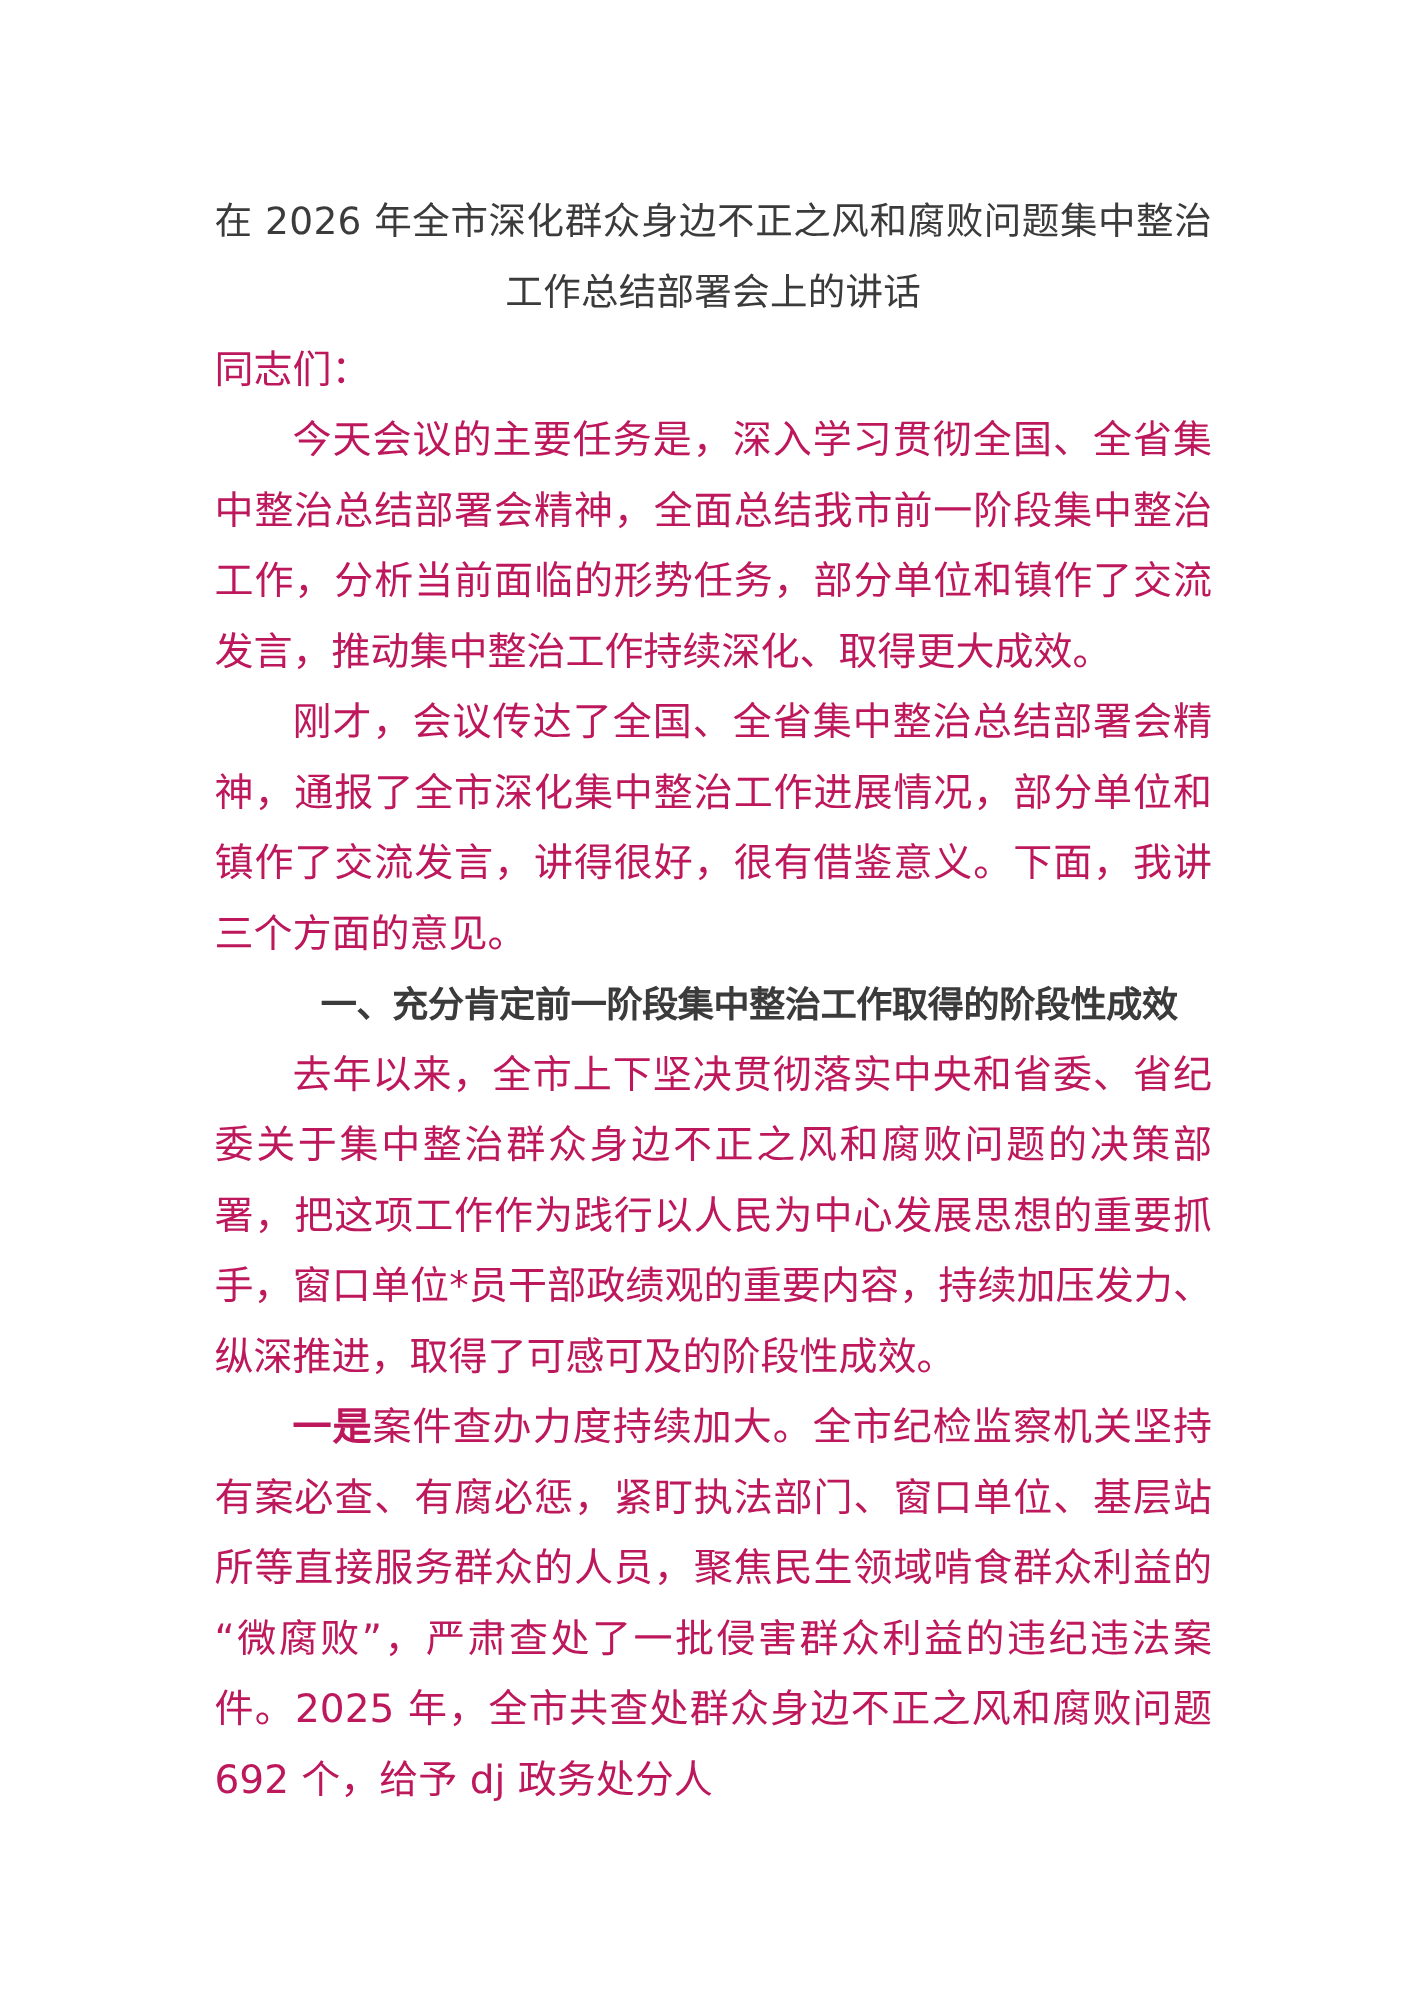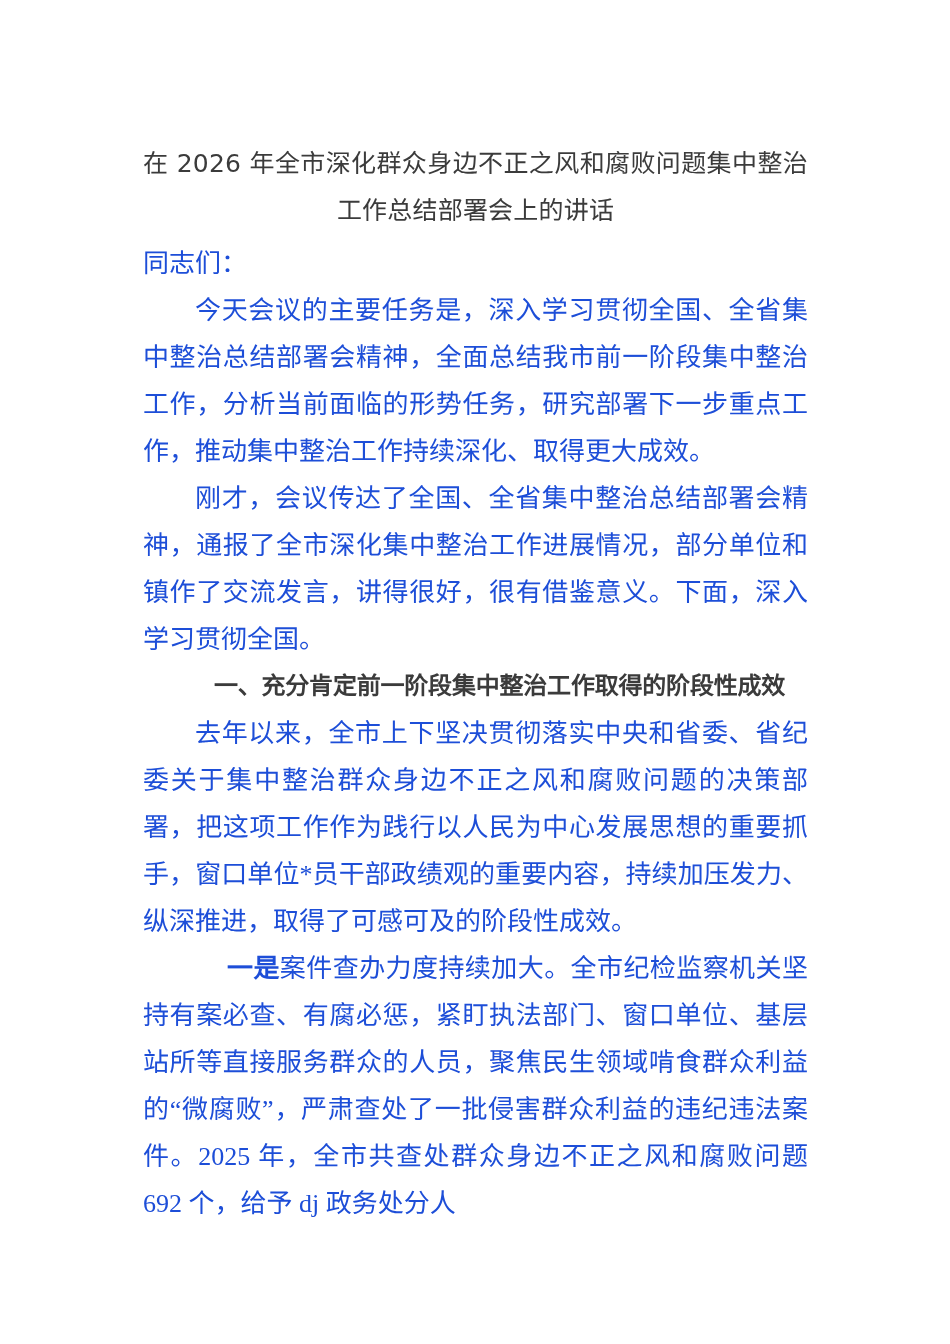--- a/index.html
+++ b/index.html
@@ -18,21 +18,21 @@
     box-sizing: border-box;
     
     font-family: "DejaVu Sans", "Liberation Sans", sans-serif;
     color: #3b3b3b;
     -webkit-font-smoothing: antialiased;
   }
 
   .content {
     position: absolute;
     left: 143px;
-    top: 140px;
+    top: 124px;
     width: 665px;
   }
 
   
   .doc-title {
     font-size: 25px;
     line-height: 47px;
     text-align: center;
     letter-spacing: 0.2px;
     margin: 0 0 6px 0;
@@ -40,26 +40,25 @@
     color: #3b3b3b;
     text-align: justify;
     text-align-last: center;
   }
 
   
   .para {
     font-size: 26px;
     line-height: 47px;
     margin: 0;
-    color: #1d4ed8;
+    color: #be185d;
     text-align: justify;
     text-justify: inter-character;
     letter-spacing: 0;
     font-weight: 400;
-    font-family: Liberation Serif, serif;
   }
 
   .para.flush {
     text-indent: 0;
   }
 
   .para.indent {
     text-indent: 2em;
   }
 
@@ -70,36 +69,35 @@
     margin: 0;
     font-weight: 700;
     color: #3b3b3b;
     text-indent: 2em;
     letter-spacing: -0.2px;
     text-align: center;
   }
 
   .lead {
     font-weight: 700;
-    margin-left: 32px;
   }
 </style>
 </head>
 <body>
 
 <div class="page">
   <div class="content">
 
     <h1 class="doc-title">在 2026 年全市深化群众身边不正之风和腐败问题集中整治工作总结部署会上的讲话</h1>
 
     <p class="para flush">同志们：</p>
 
-    <p class="para indent">今天会议的主要任务是，深入学习贯彻全国、全省集中整治总结部署会精神，全面总结我市前一阶段集中整治工作，分析当前面临的形势任务，研究部署下一步重点工作，推动集中整治工作持续深化、取得更大成效。</p>
+    <p class="para indent">今天会议的主要任务是，深入学习贯彻全国、全省集中整治总结部署会精神，全面总结我市前一阶段集中整治工作，分析当前面临的形势任务，部分单位和镇作了交流发言，推动集中整治工作持续深化、取得更大成效。</p>
 
-    <p class="para indent">刚才，会议传达了全国、全省集中整治总结部署会精神，通报了全市深化集中整治工作进展情况，部分单位和镇作了交流发言，讲得很好，很有借鉴意义。下面，深入学习贯彻全国。</p>
+    <p class="para indent">刚才，会议传达了全国、全省集中整治总结部署会精神，通报了全市深化集中整治工作进展情况，部分单位和镇作了交流发言，讲得很好，很有借鉴意义。下面，我讲三个方面的意见。</p>
 
     <p class="section-heading">一、充分肯定前一阶段集中整治工作取得的阶段性成效</p>
 
     <p class="para indent">去年以来，全市上下坚决贯彻落实中央和省委、省纪委关于集中整治群众身边不正之风和腐败问题的决策部署，把这项工作作为践行以人民为中心发展思想的重要抓手，窗口单位*员干部政绩观的重要内容，持续加压发力、纵深推进，取得了可感可及的阶段性成效。</p>
 
     <p class="para indent"><span class="lead">一是</span><span>案件查办力度持续加大。全市纪检监察机关坚持有案必查、有腐必惩，紧盯执法部门、窗口单位、基层站所等直接服务群众的人员，聚焦民生领域啃食群众利益的“微腐败”，严肃查处了一批侵害群众利益的违纪违法案件。2025 年，全市共查处群众身边不正之风和腐败问题 692 个，给予 dj 政务处分人</span></p>
 
   </div>
 </div>
 

